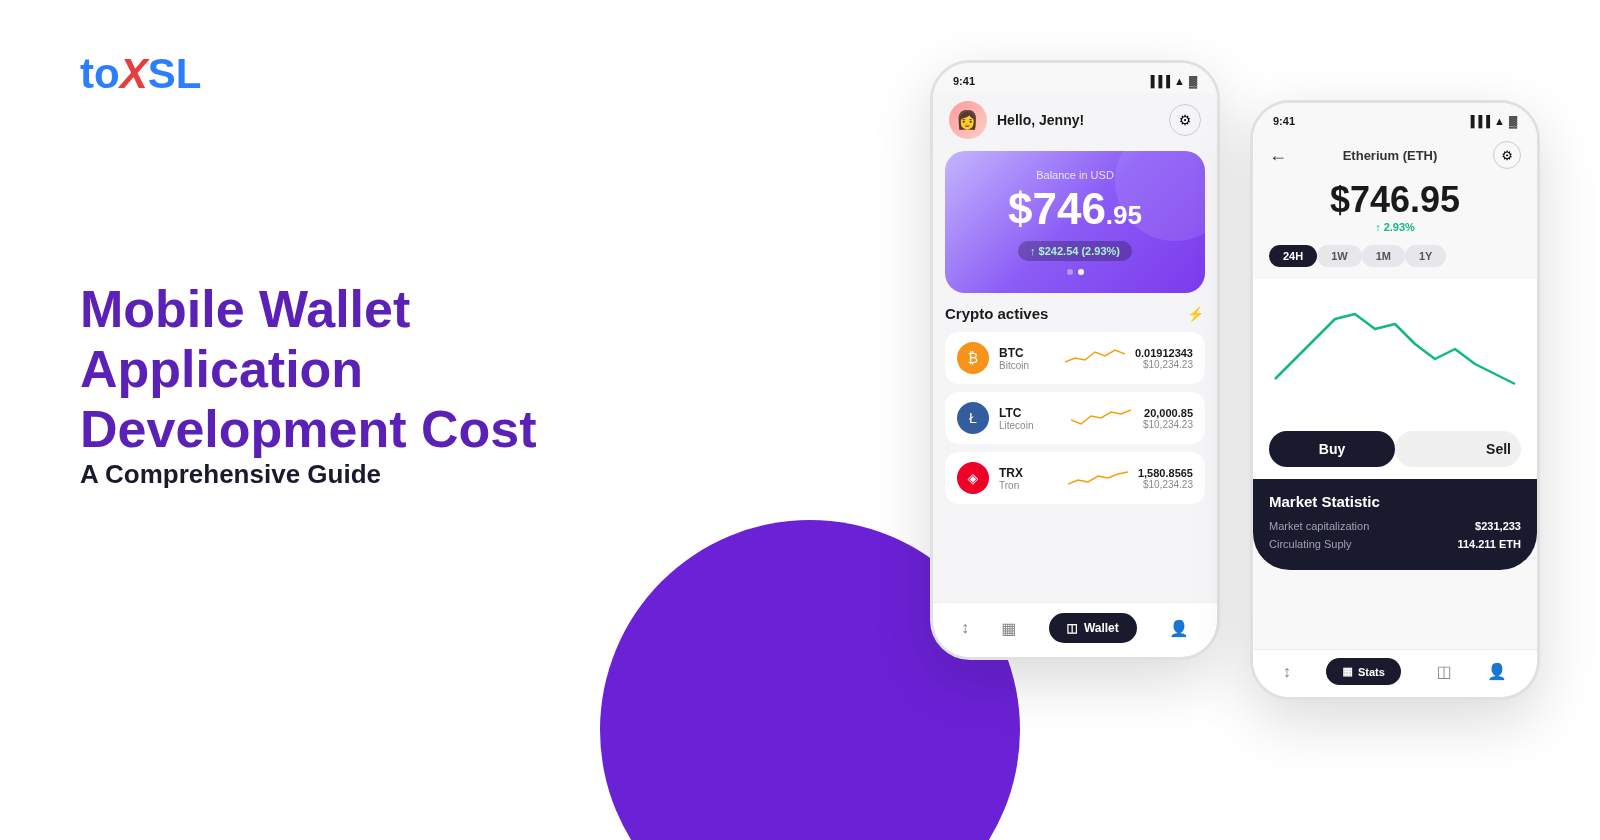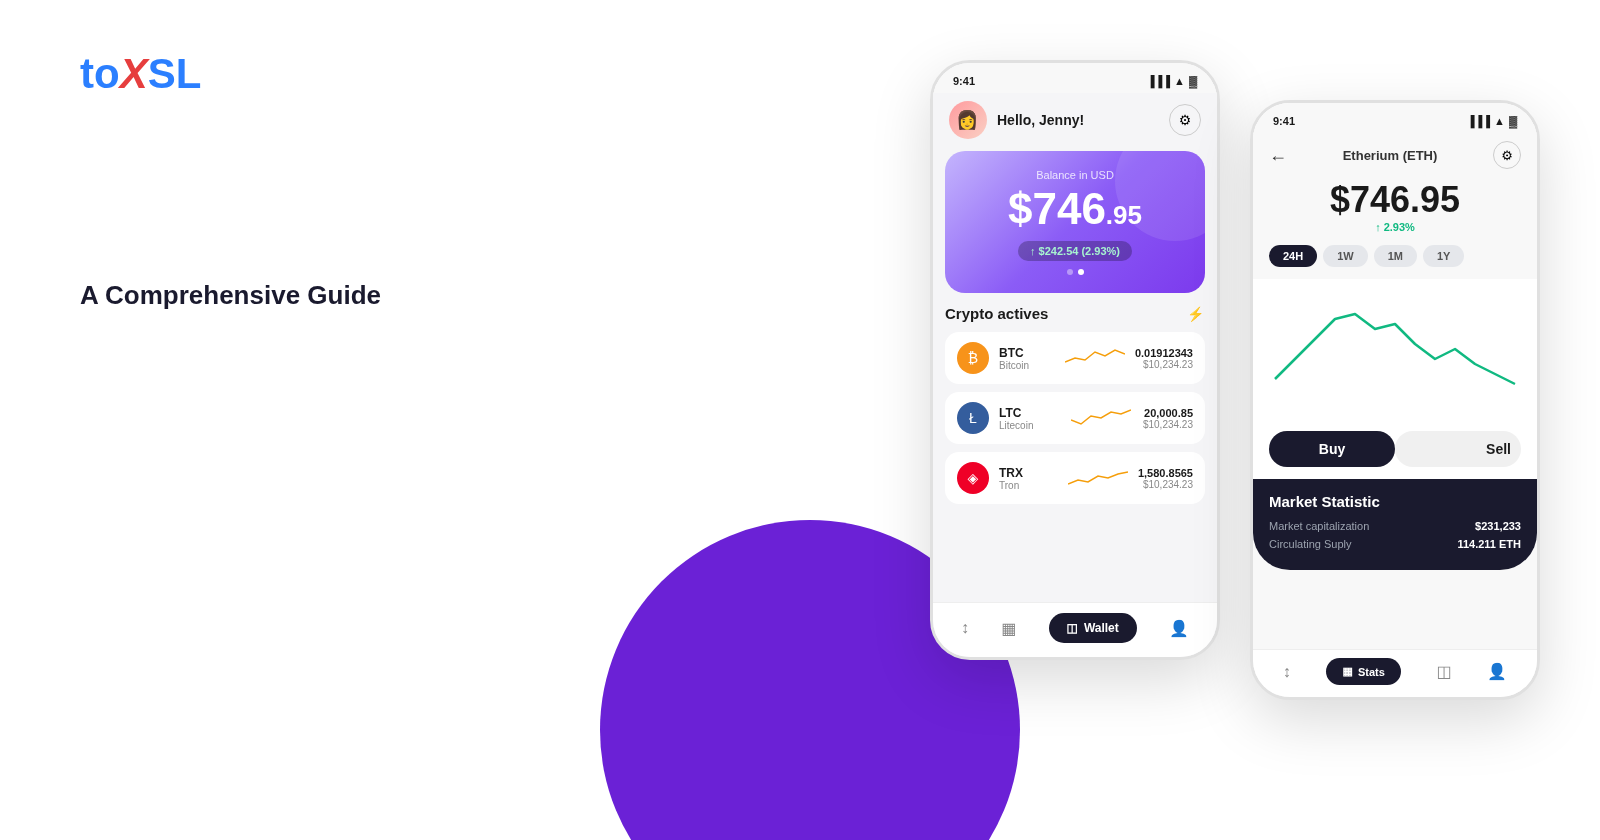--- a/index.html
+++ b/index.html
@@ -382,21 +382,20 @@
 
     .eth-change {
       font-size: 11px;
       color: #10b981;
       font-weight: 600;
     }
 
     
     .time-selector {
       display: flex;
-      gap: 6px;
       padding: 0 16px 12px;
       background: #f8f8f8;
     }
 
     .time-btn {
       padding: 5px 14px;
       border-radius: 16px;
       font-size: 11px;
       font-weight: 600;
       background: #e5e7eb;
@@ -517,20 +516,21 @@
 </head>
 <body>
 
 <div class="bg-circle"></div>
 
 <div class="logo">
   <span class="logo-to">to</span><span class="logo-x">X</span><span class="logo-sl">SL</span>
 </div>
 
 <div class="left-content">
+  <h1 class="main-title">Mobile Wallet Application Development Cost</h1>
   <p class="subtitle">A Comprehensive Guide</p>
 </div>
 
 <div class="phones-container">
 
   <div class="phone">
     <div class="phone1-content">
 
       <div class="phone-status-bar">
         <span>9:41</span>

